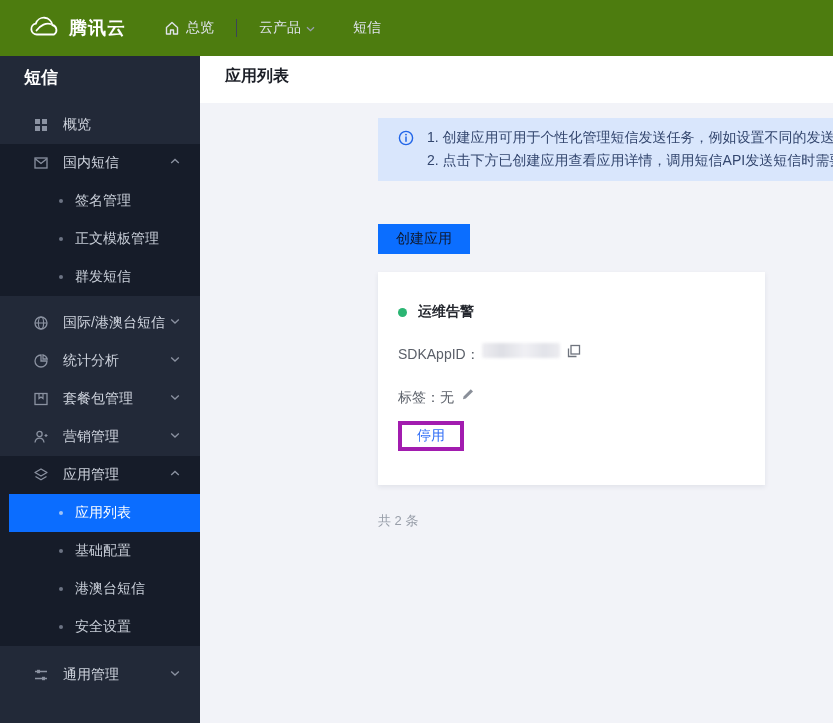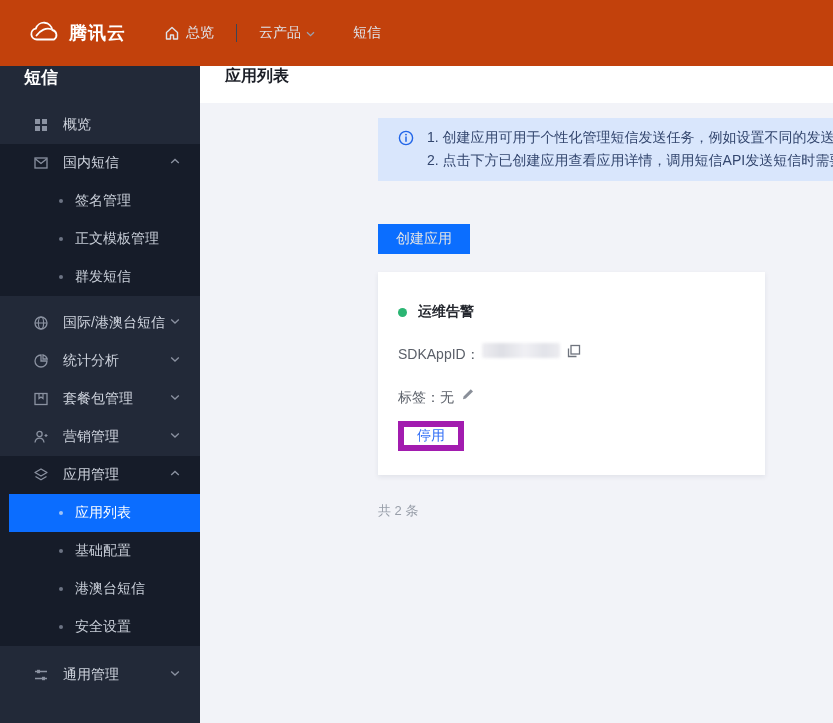--- a/index.html
+++ b/index.html
@@ -1,20 +1,20 @@
 <!DOCTYPE html>
 <html><head>
 <meta charset="utf-8">
 <style>
   * { margin:0; padding:0; box-sizing:border-box; }
   html,body { width:833px; height:723px; overflow:hidden; }
   body { font-family:"Liberation Sans","DejaVu Sans",sans-serif; font-size:14px; position:relative; background:#f2f3f8; }
 
   
-  .topbar { position:absolute; left:0; top:0; width:833px; height:66px; background:#c2410c; display:flex; z-index:30; }
+  .topbar { position:absolute; left:0; top:0; width:833px; height:56px; background:#4d7c0f; display:flex; z-index:30; }
   .brand { display:flex; align-items:center; margin-left:28px; }
   .brand-name { color:#ffffff; font-size:18px; font-weight:bold; margin-left:9px; letter-spacing:1px; }
   .topnav { display:flex; align-items:center; margin-left:38px; }
   .nav-item { display:flex; align-items:center; color:#dfe3ea; font-size:14px; cursor:pointer; }
   .nav-item .lbl { margin-left:6px; }
   .nav-gap { width:38px; }
   .nav-divider { width:1px; height:18px; background:#3c4457; margin:0 22px; }
   .caret-sm { margin-left:5px; margin-top:2px; }
 
   
@@ -39,33 +39,33 @@
   .main { position:absolute; left:200px; top:50px; width:633px; height:673px; }
   .page-header { height:53px; background:#ffffff; display:flex; align-items:center; }
   .page-header h1 { font-size:16px; font-weight:bold; color:#1c1f27; margin-left:25px; }
   .content { position:relative; width:633px; height:620px; background:#f2f3f8; overflow:hidden; }
 
   .notice { margin:15px 0 0 178px; background:#d9e6fc; padding:8px 0 9px 20px; display:flex; align-items:flex-start; overflow:hidden; }
   .notice .info-ico { flex:0 0 16px; margin-top:4px; }
   .notice-lines { margin-left:13px; overflow:hidden; }
   .notice-lines div { color:#33466e; font-size:14px; line-height:23px; white-space:nowrap; }
 
-  .btn-primary { display:block; margin:43px 0 0 178px; width:92px; height:30px; background:#0b6eff; color:#e5e5e5; border:none; font-size:14px; font-family:inherit; cursor:pointer; }
-
-  .app-card { margin:18px 0 0 178px; width:387px; background:#ffffff; box-shadow:0 2px 5px rgba(30,38,62,.08); padding:20px 20px 24px 20px; }
+  .btn-primary { display:block; margin:43px 0 0 178px; width:92px; height:30px; background:#0b6eff; color:#0f172a; border:none; font-size:14px; font-family:inherit; cursor:pointer; }
+
+  .app-card { margin:18px 0 0 178px; width:387px; background:#ffffff; box-shadow:0 2px 5px rgba(30,38,62,.08); padding:20px 20px 34px 20px; }
   .card-title-row { display:flex; align-items:center; margin-top:11px; }
   .status-dot { width:9px; height:9px; border-radius:50%; background:#2bb573; flex:0 0 9px; }
   .app-name { margin-left:11px; font-size:14px; font-weight:bold; color:#24272e; }
   .field-row { display:flex; align-items:center; margin-top:16px; }
   .field-label { color:#5b6069; font-size:14px;margin-top:9px; }
   .redacted { display:inline-block; width:78px; height:15px; margin-left:2px; border-radius:2px;
               background:linear-gradient(90deg,#ededf1 0%,#dedfe5 25%,#f0f0f4 55%,#e2e3e9 80%,#ececf0 100%);
               filter:blur(1.5px); }
   .icon-btn { background:none; border:none; padding:0; margin-left:7px; cursor:pointer; display:flex; align-items:center; }
-  .btn-ghost { display:block; margin-top:14px; width:66px; height:30px; background:#ffffff; border:6px solid #a21caf; color:#2e6cf6; font-size:14px; font-family:inherit; cursor:pointer; }
+  .btn-ghost { display:block; margin-top:14px; width:66px; height:30px; background:#ffffff; border:4px solid #a21caf; color:#2e6cf6; font-size:14px; font-family:inherit; cursor:pointer; }
 
   .total-count { margin:27px 0 0 178px; color:#989ea9; font-size:13px; }
 
   svg { display:block; }
 </style>
 </head>
 <body>
 
 <div class="topbar">
   <div class="brand">

